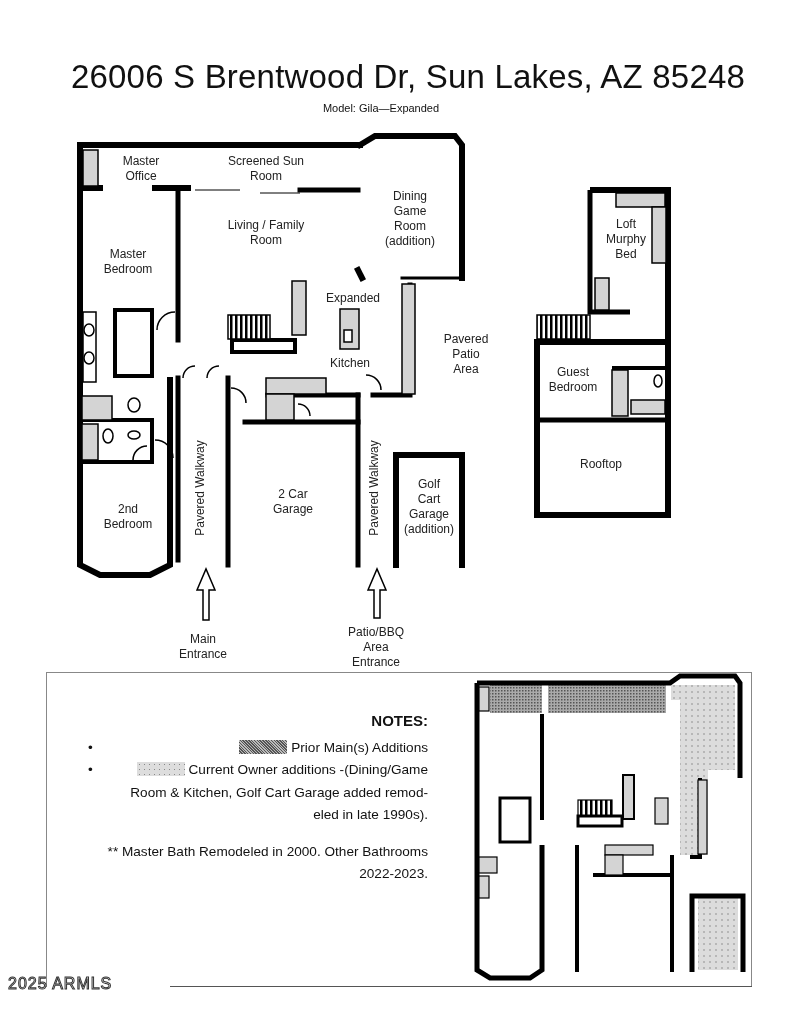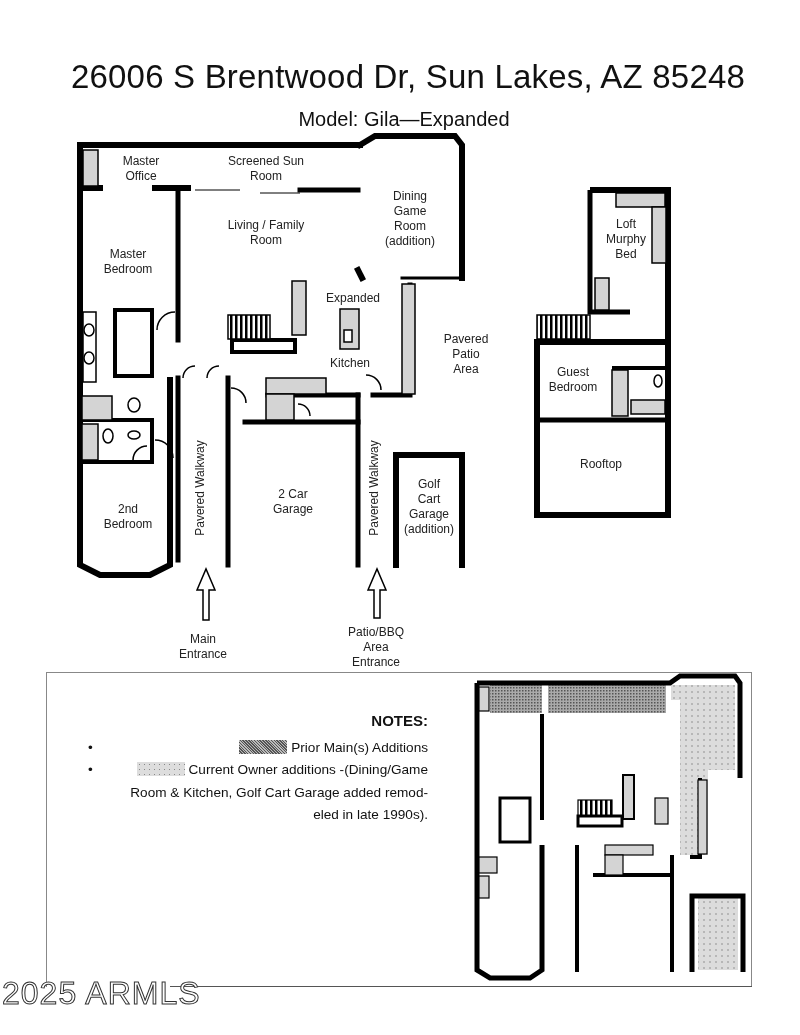--- a/index.html
+++ b/index.html
@@ -1,30 +1,30 @@
 <!DOCTYPE html>
 <html><head>
 <meta charset="utf-8">
 <style>
   html, body { margin:0; padding:0; background:#fff; }
   body { width:800px; height:1035px; position:relative; overflow:hidden; font-family:"Liberation Sans", sans-serif; color:#111; }
   .title { position:absolute; left:8px; width:800px; top:58px; text-align:center; font-size:33px; letter-spacing:0.2px; }
-  .subtitle { position:absolute; left:0; width:762px; top:108px; text-align:center; font-size:20px;padding-left:23px; }
+  .subtitle { position:absolute; left:0; width:762px; top:102px; text-align:center; font-size:11px; }
   svg.plan { position:absolute; left:0; top:0; }
   .lbl { font-family:"Liberation Sans", sans-serif; font-size:12px; fill:#222; text-anchor:middle; }
   .notes-box { position:absolute; left:46px; top:672px; width:706px; height:315px; border:1px solid #888; border-bottom:none; box-sizing:border-box; }
   .notes { position:absolute; left:88px; top:710px; width:340px; font-size:13.6px; line-height:22.5px; color:#111;text-align:right; }
   .notes h3 { margin:0 0 4px 0; font-size:15px; font-weight:bold; }
   .notes .li { position:relative; padding-left:24px; }
   .notes .li .dot { position:absolute; left:0; top:0; }
   .swatch { display:inline-block; width:48px; height:14px; vertical-align:-2px; margin-right:4px; margin-left:4px; }
   .sw-prior { background: repeating-linear-gradient(45deg,#555 0 1px,#bbb 1px 2px); }
   .sw-current { background:#ddd radial-gradient(#888 0.6px, transparent 0.8px); background-size:5px 5px; }
   .notes p { margin:14px 0 0 0; }
-  .watermark { position:absolute; left:2px; top:975px; font-size:32px; color:#fff; -webkit-text-stroke:1px #333; letter-spacing:1px; }
+  .watermark { position:absolute; left:8px; top:975px; font-size:16px; color:#fff; -webkit-text-stroke:1px #333; letter-spacing:1px; }
   .wm-line { position:absolute; left:170px; top:986px; width:582px; height:1px; background:#555; }
 </style>
 </head>
 <body>
 
 <div class="title">26006 S Brentwood Dr, Sun Lakes, AZ 85248</div>
 <div class="subtitle">Model: Gila—Expanded</div>
 
 <svg class="plan" width="800" height="1035">
   <defs>
@@ -202,16 +202,17 @@
 <div class="notes">
   <h3>NOTES:</h3>
   <div class="li">
     <span class="dot">•</span>
     <span class="swatch sw-prior"></span><span>Prior Main(s) Additions</span>
   </div>
   <div class="li">
     <span class="dot">•</span>
     <span class="swatch sw-current"></span><span>Current Owner additions -(Dining/Game Room  &amp; Kitchen, Golf Cart Garage added remod-eled in late 1990s).</span>
   </div>
+  <p>** Master Bath Remodeled in 2000. Other  Bathrooms 2022-2023.</p>
 </div>
 
 <div class="wm-line"></div>
 <div class="watermark">2025 ARMLS</div>
 
 </body></html>

